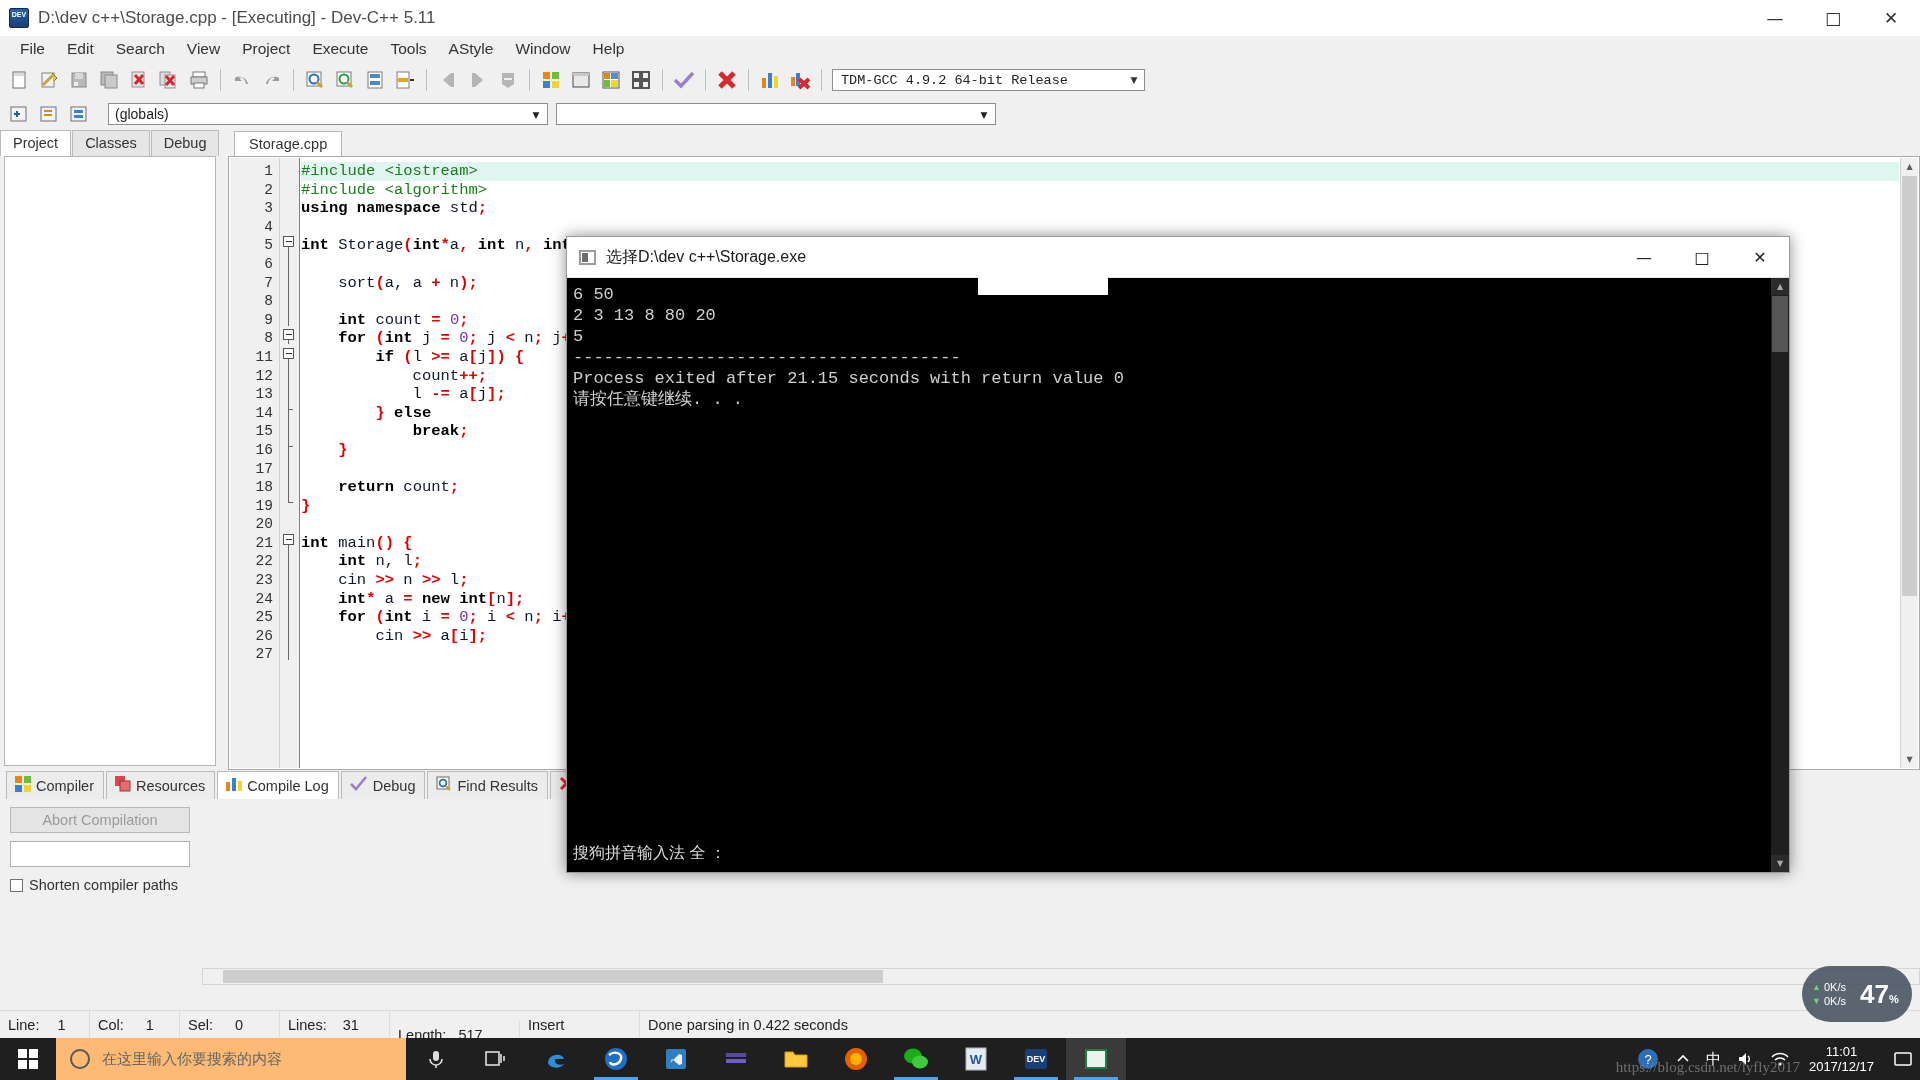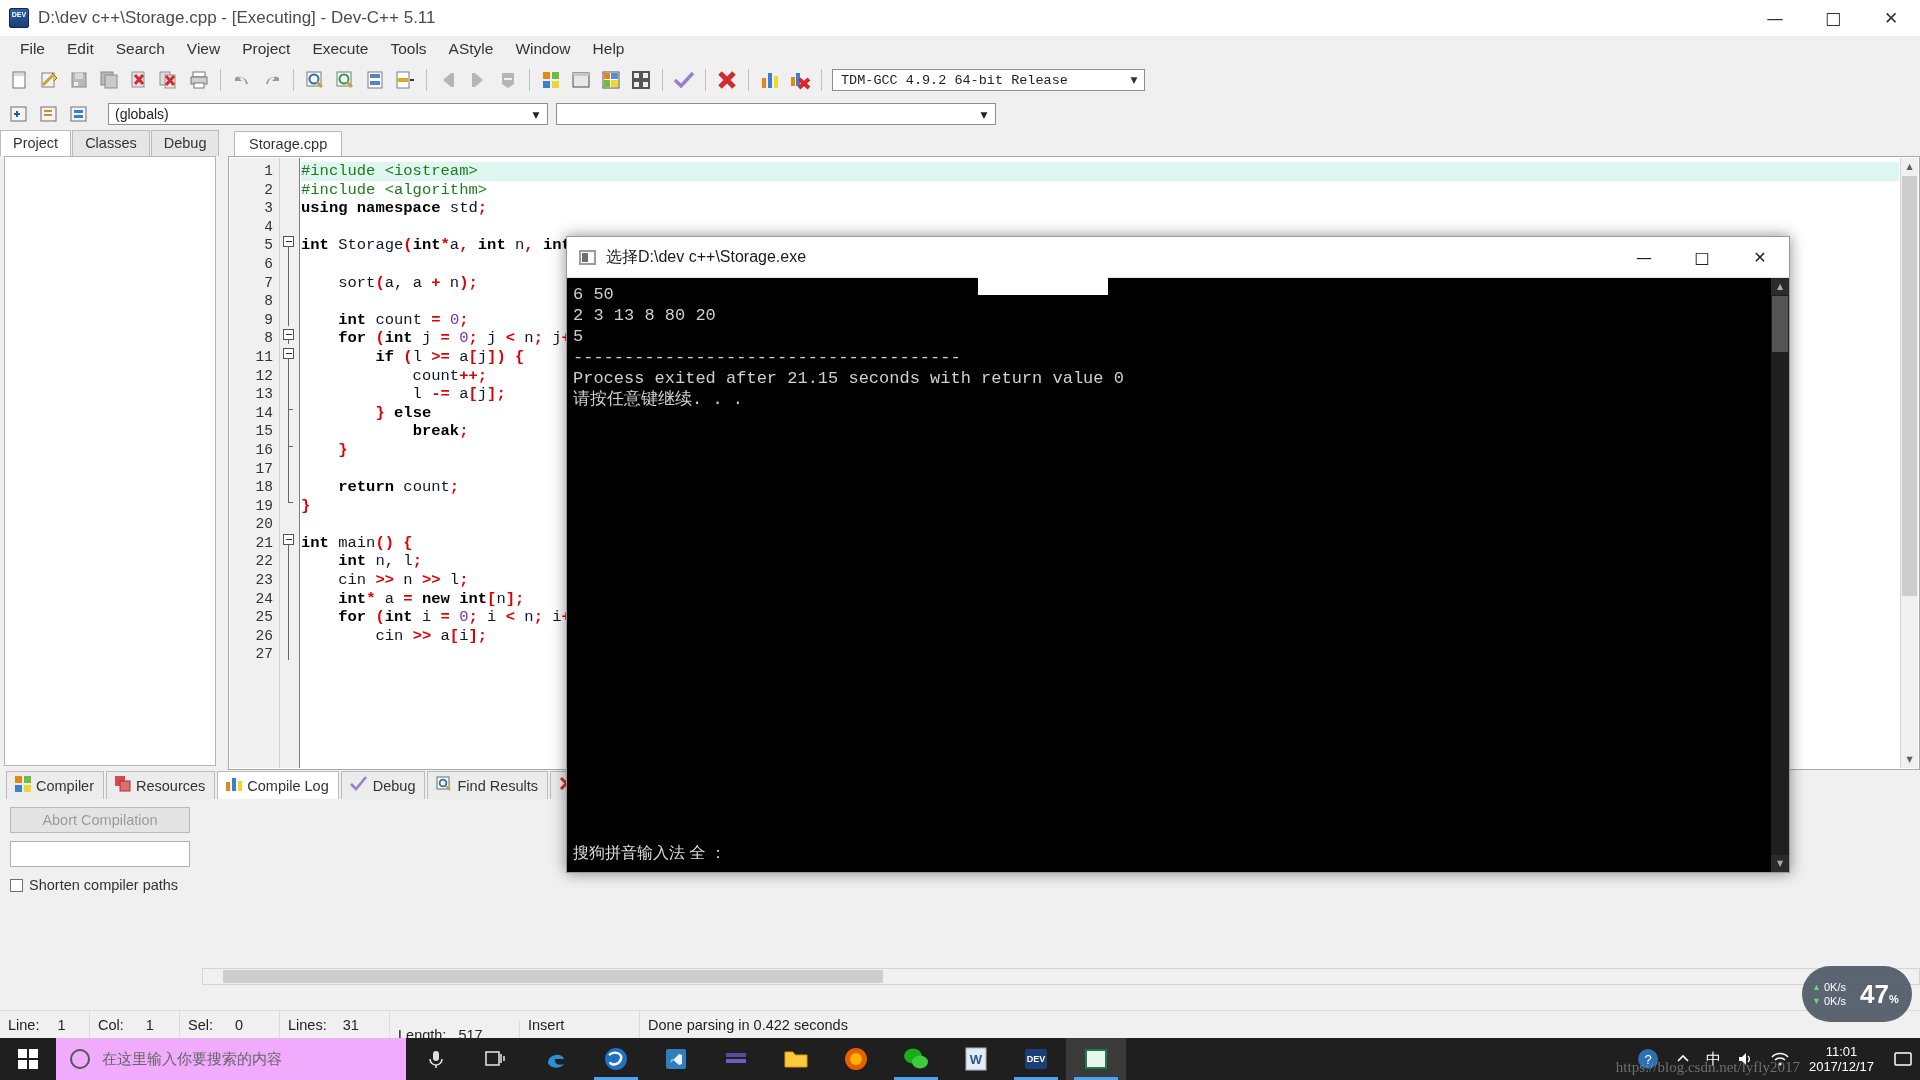--- a/index.html
+++ b/index.html
@@ -217,21 +217,21 @@
   }
   .start { width:56px; height:42px; display:flex; align-items:center; justify-content:center; }
   .start-sq { width:20px; height:20px;
     background:
       linear-gradient(#fff,#fff) 0 0/9px 9px no-repeat,
       linear-gradient(#fff,#fff) 11px 0/9px 9px no-repeat,
       linear-gradient(#fff,#fff) 0 11px/9px 9px no-repeat,
       linear-gradient(#fff,#fff) 11px 11px/9px 9px no-repeat;
   }
   .search {
-    width:350px; height:42px; background:#f0abfc; display:flex; align-items:center;
+    width:350px; height:42px; background:#fdba74; display:flex; align-items:center;
     color:#666; font-size:15px; padding-left:14px;
   }
   .circ { width:20px; height:20px; border:2px solid #555; border-radius:50%; margin-right:12px; }
   .tb-app { width:60px; height:42px; display:flex; align-items:center; justify-content:center; position:relative; }
   .tb-app .dot { position:absolute; bottom:0; left:8px; right:8px; height:3px; }
   .tray { position:absolute; right:0; top:0; height:42px; display:flex; align-items:center; color:#fff; font-size:13px; }
   .tray-item { padding:0 8px; display:flex; align-items:center; }
   .clock { text-align:center; line-height:15px; font-size:13px; padding:0 12px; }
   .watermark {
     position:absolute; right:120px; bottom:4px; color:#8a8a8a; font-size:15px; opacity:0.75;

